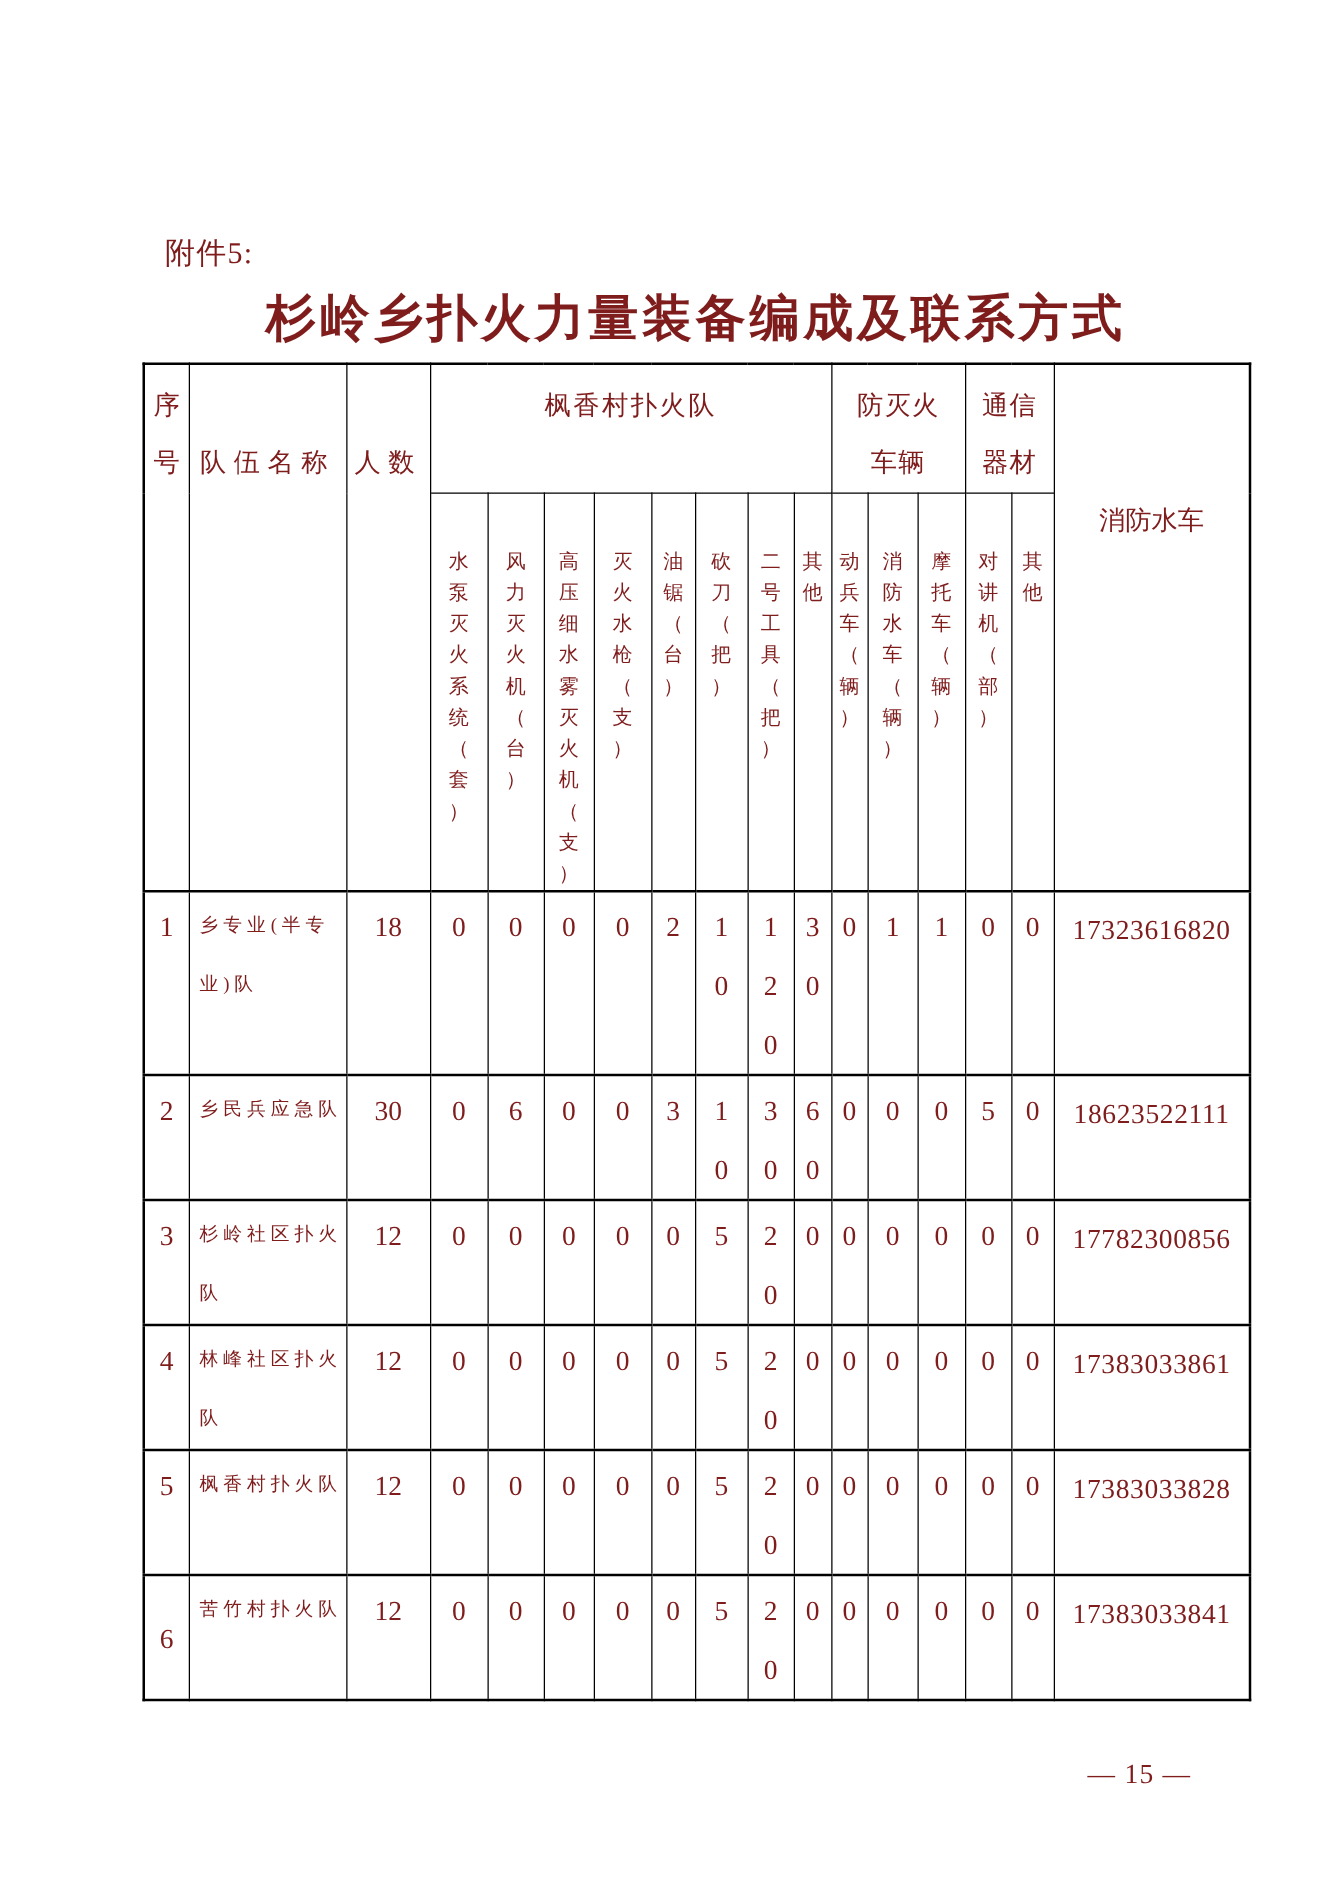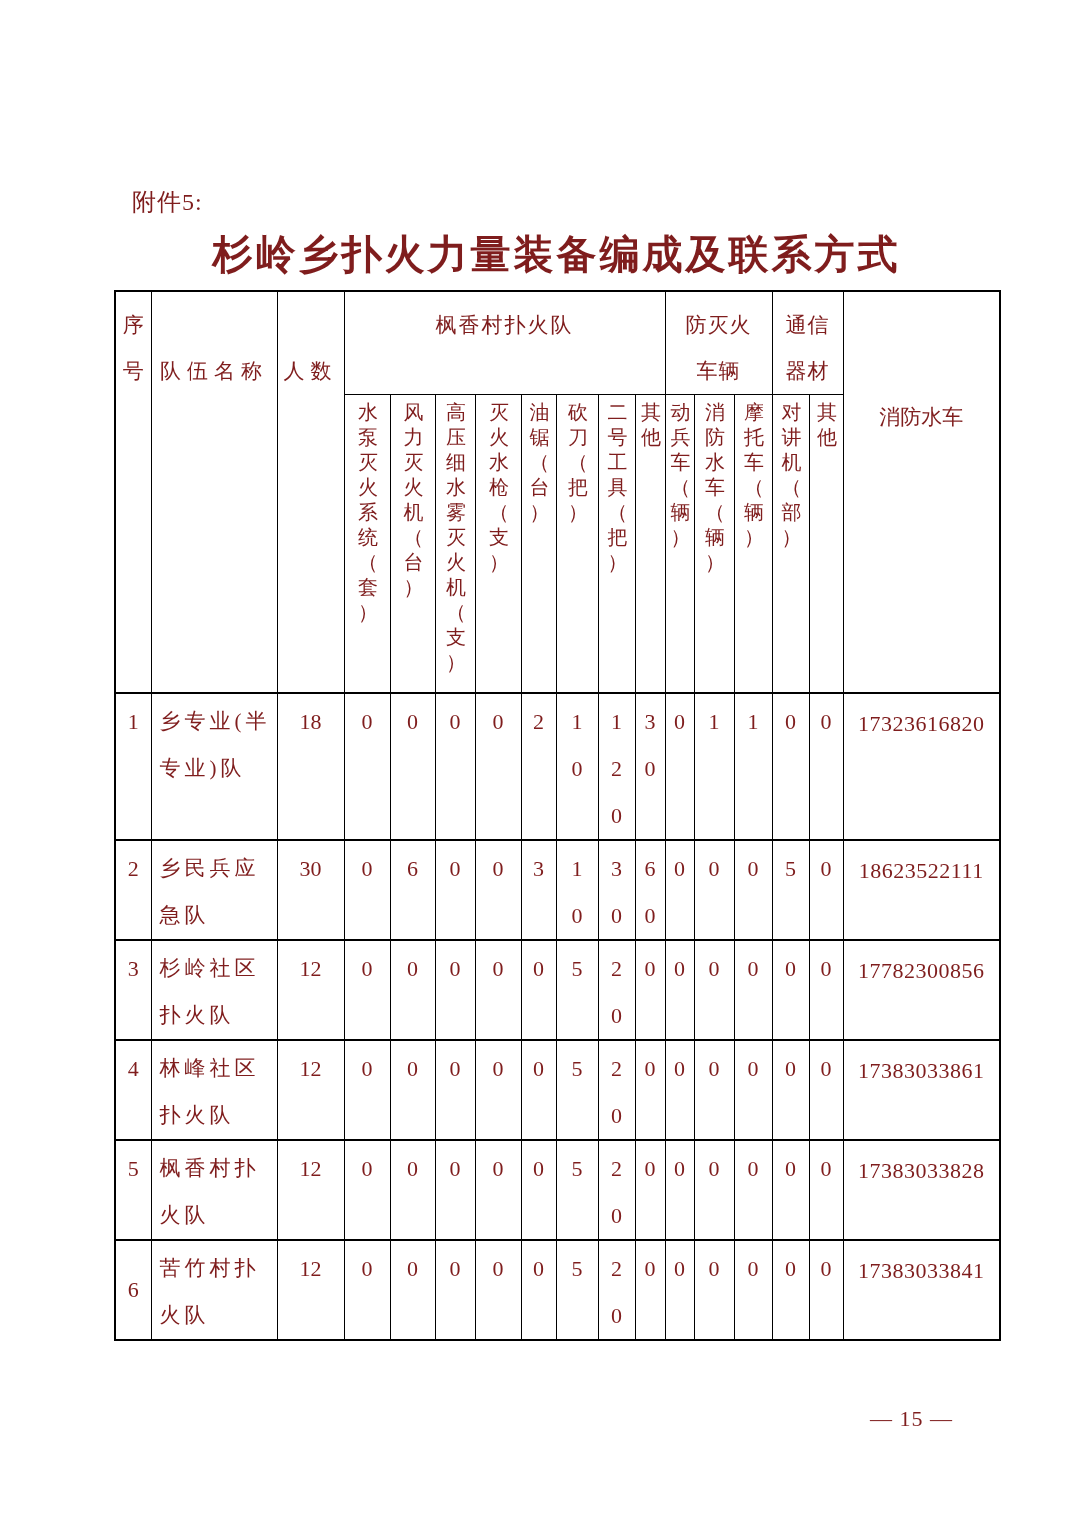--- a/index.html
+++ b/index.html
@@ -35,28 +35,28 @@
   .h-contact{padding-top:102px;}
   .h-team span,.h-count span{letter-spacing:6px;}
   .h-equip span{letter-spacing:2px;}
   .w1{display:inline-block;max-width:24px;word-break:break-all;line-break:anywhere;text-align:center;}
   .w3{display:inline-block;max-width:70px;word-break:break-all;line-break:anywhere;text-align:center;letter-spacing:1px;}
   .w2{display:inline-block;max-width:46px;word-break:break-all;line-break:anywhere;text-align:center;letter-spacing:1px;}
 
   th.sub{padding-top:6px;}
   .cstack{
     display:inline-block;max-width:18px;word-break:break-all;line-break:anywhere;
-    font-family:Liberation Mono, monospace;font-size:20px;line-height:25px;text-align:center;
+    font-family:Liberation Serif, serif;font-size:16px;line-height:25px;text-align:center;margin-top:36px;
   }
 
   tbody td{vertical-align:top;font-size:22px;line-height:47px;}
   td.seq{text-align:center;padding-top:4px;}
   td.seq.mid{vertical-align:middle;padding-top:0;}
   td.team{
-    text-align:left;padding:4px 2px 0 8px;font-size:21px;
+    text-align:left;padding:4px 2px 0 8px;font-size:15px;
     letter-spacing:4px;word-break:break-all;line-break:loose;font-family:Liberation Serif, serif;
   }
   td.count{text-align:center;padding-top:4px;}
   td.num{text-align:center;padding-top:4px;}
   .numw{display:inline-block;max-width:16px;word-break:break-all;line-break:anywhere;text-align:center;}
   td.phone{text-align:center;padding-top:6px;font-size:22px;letter-spacing:0.5px;}
 
   .page-number{
     position:absolute;left:870px;top:1406px;font-size:22px;letter-spacing:1px;
   }

